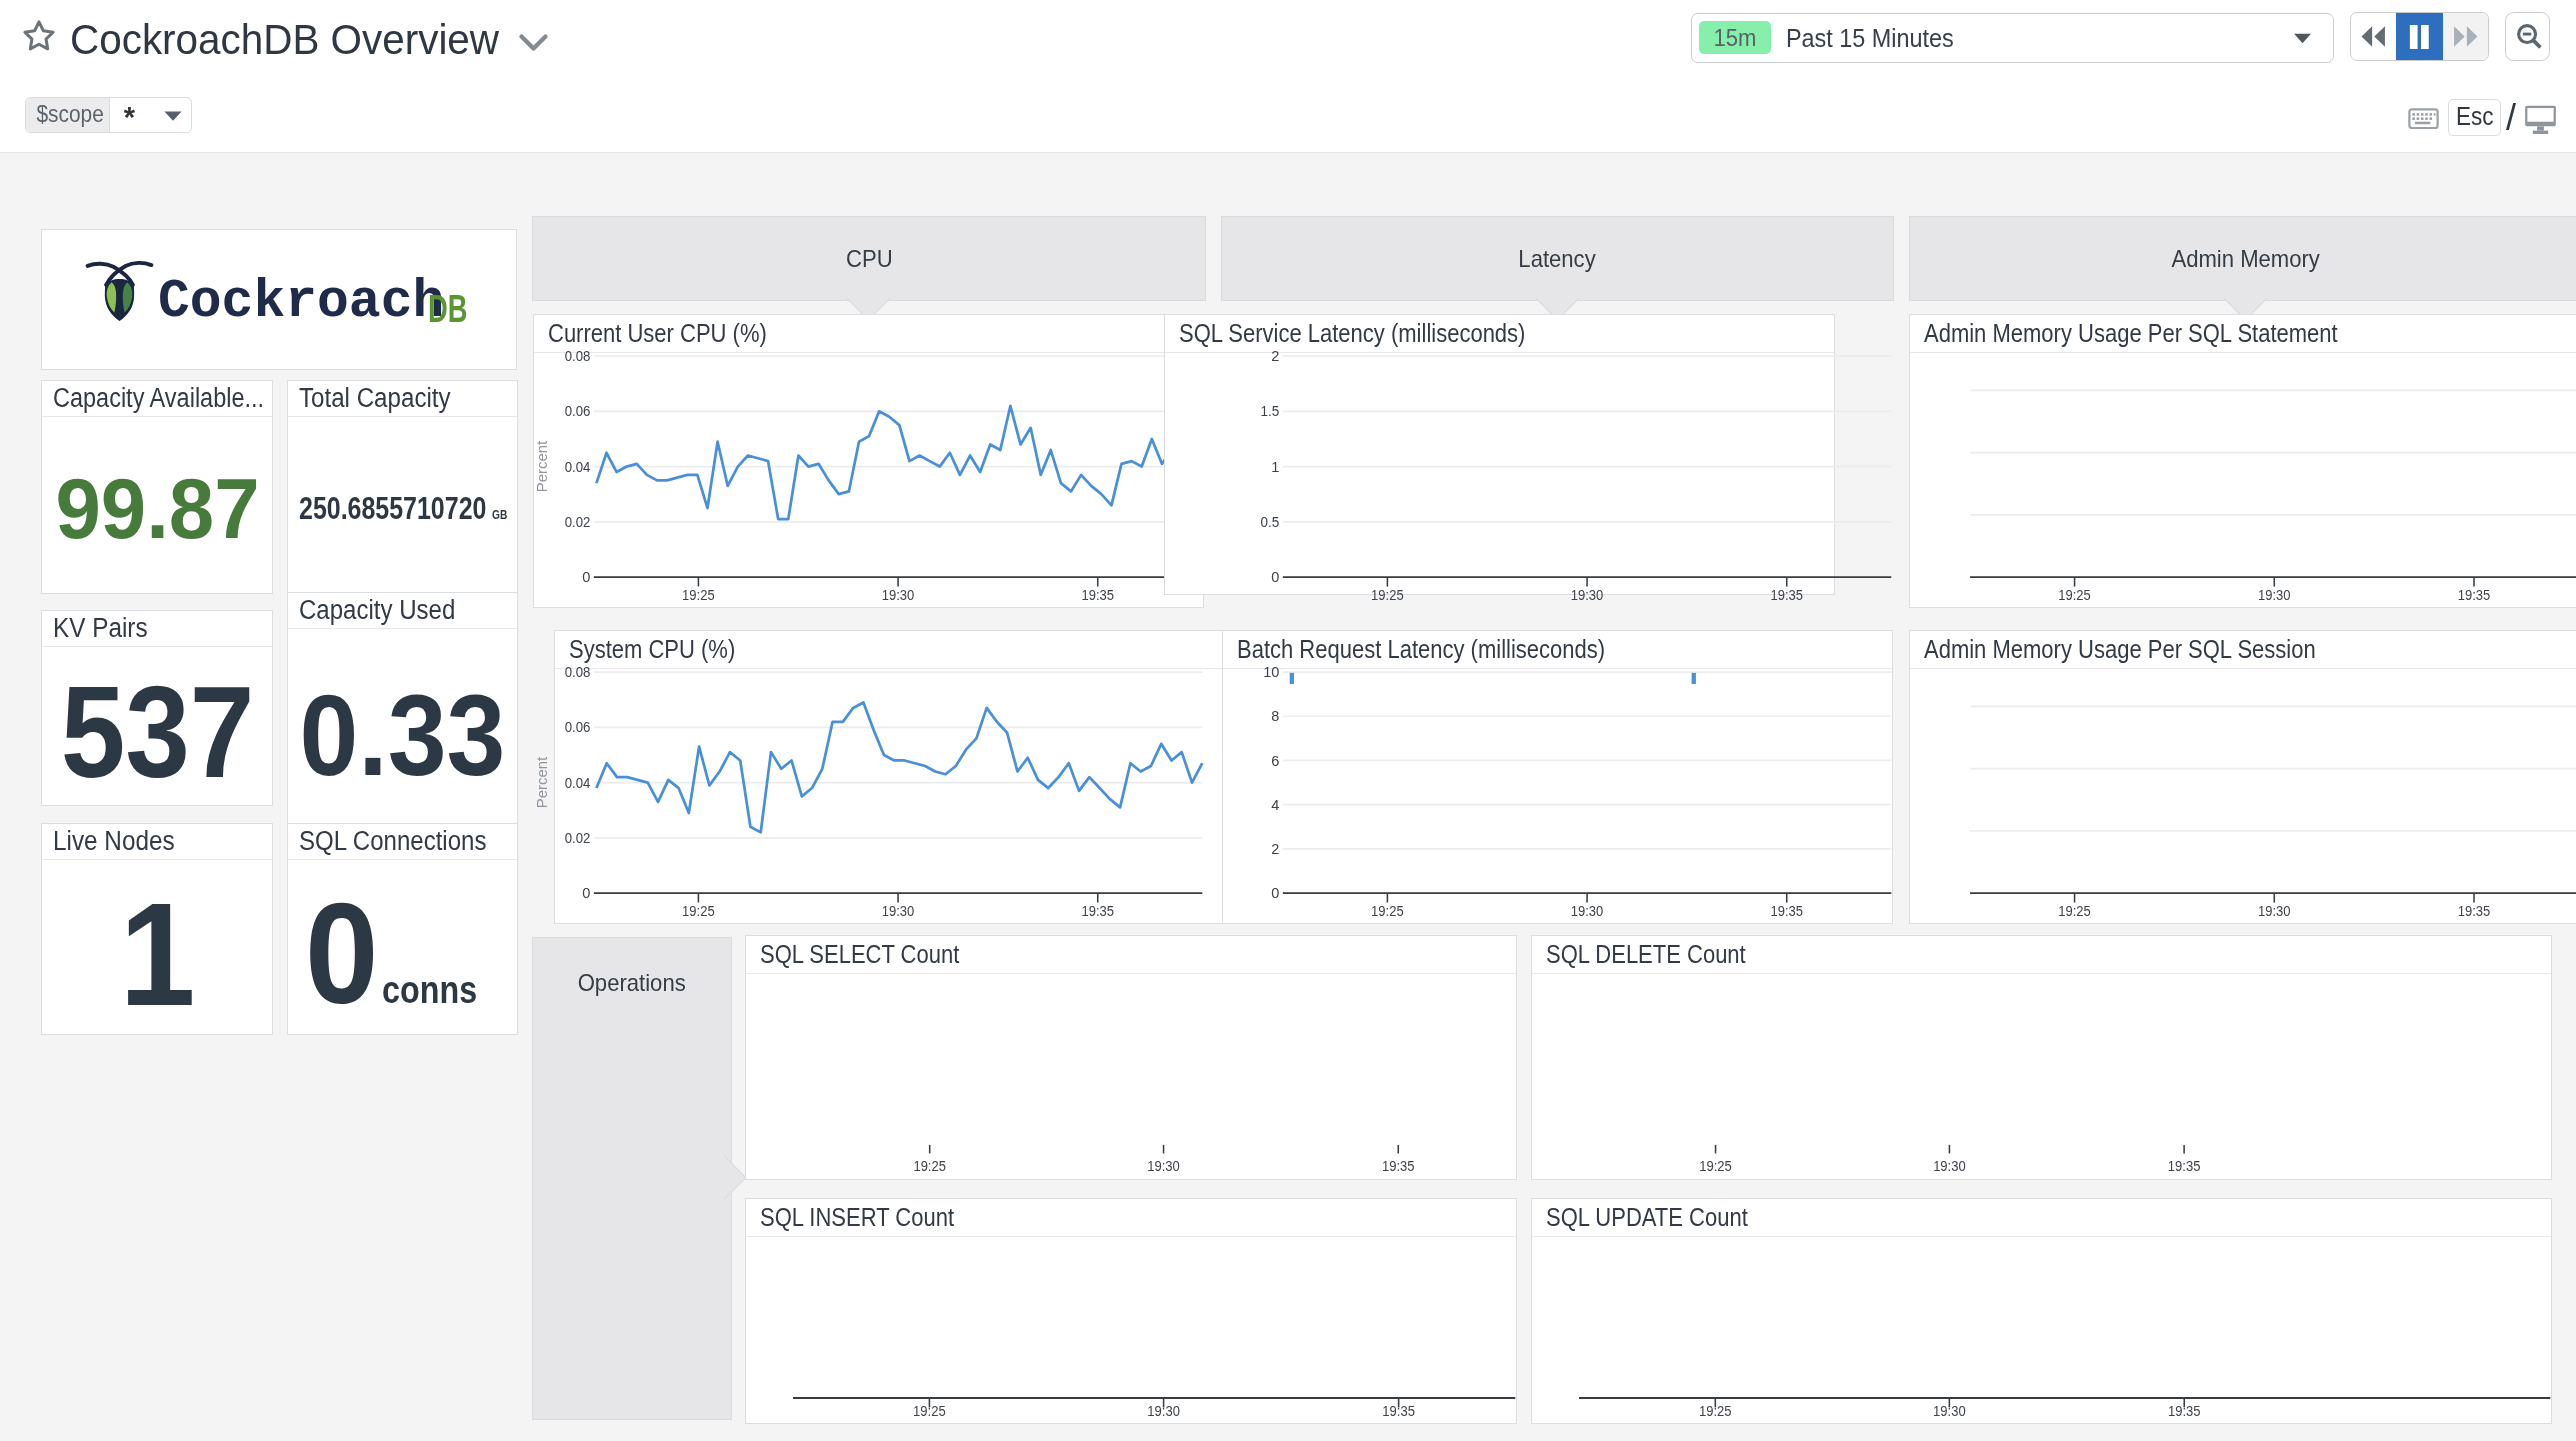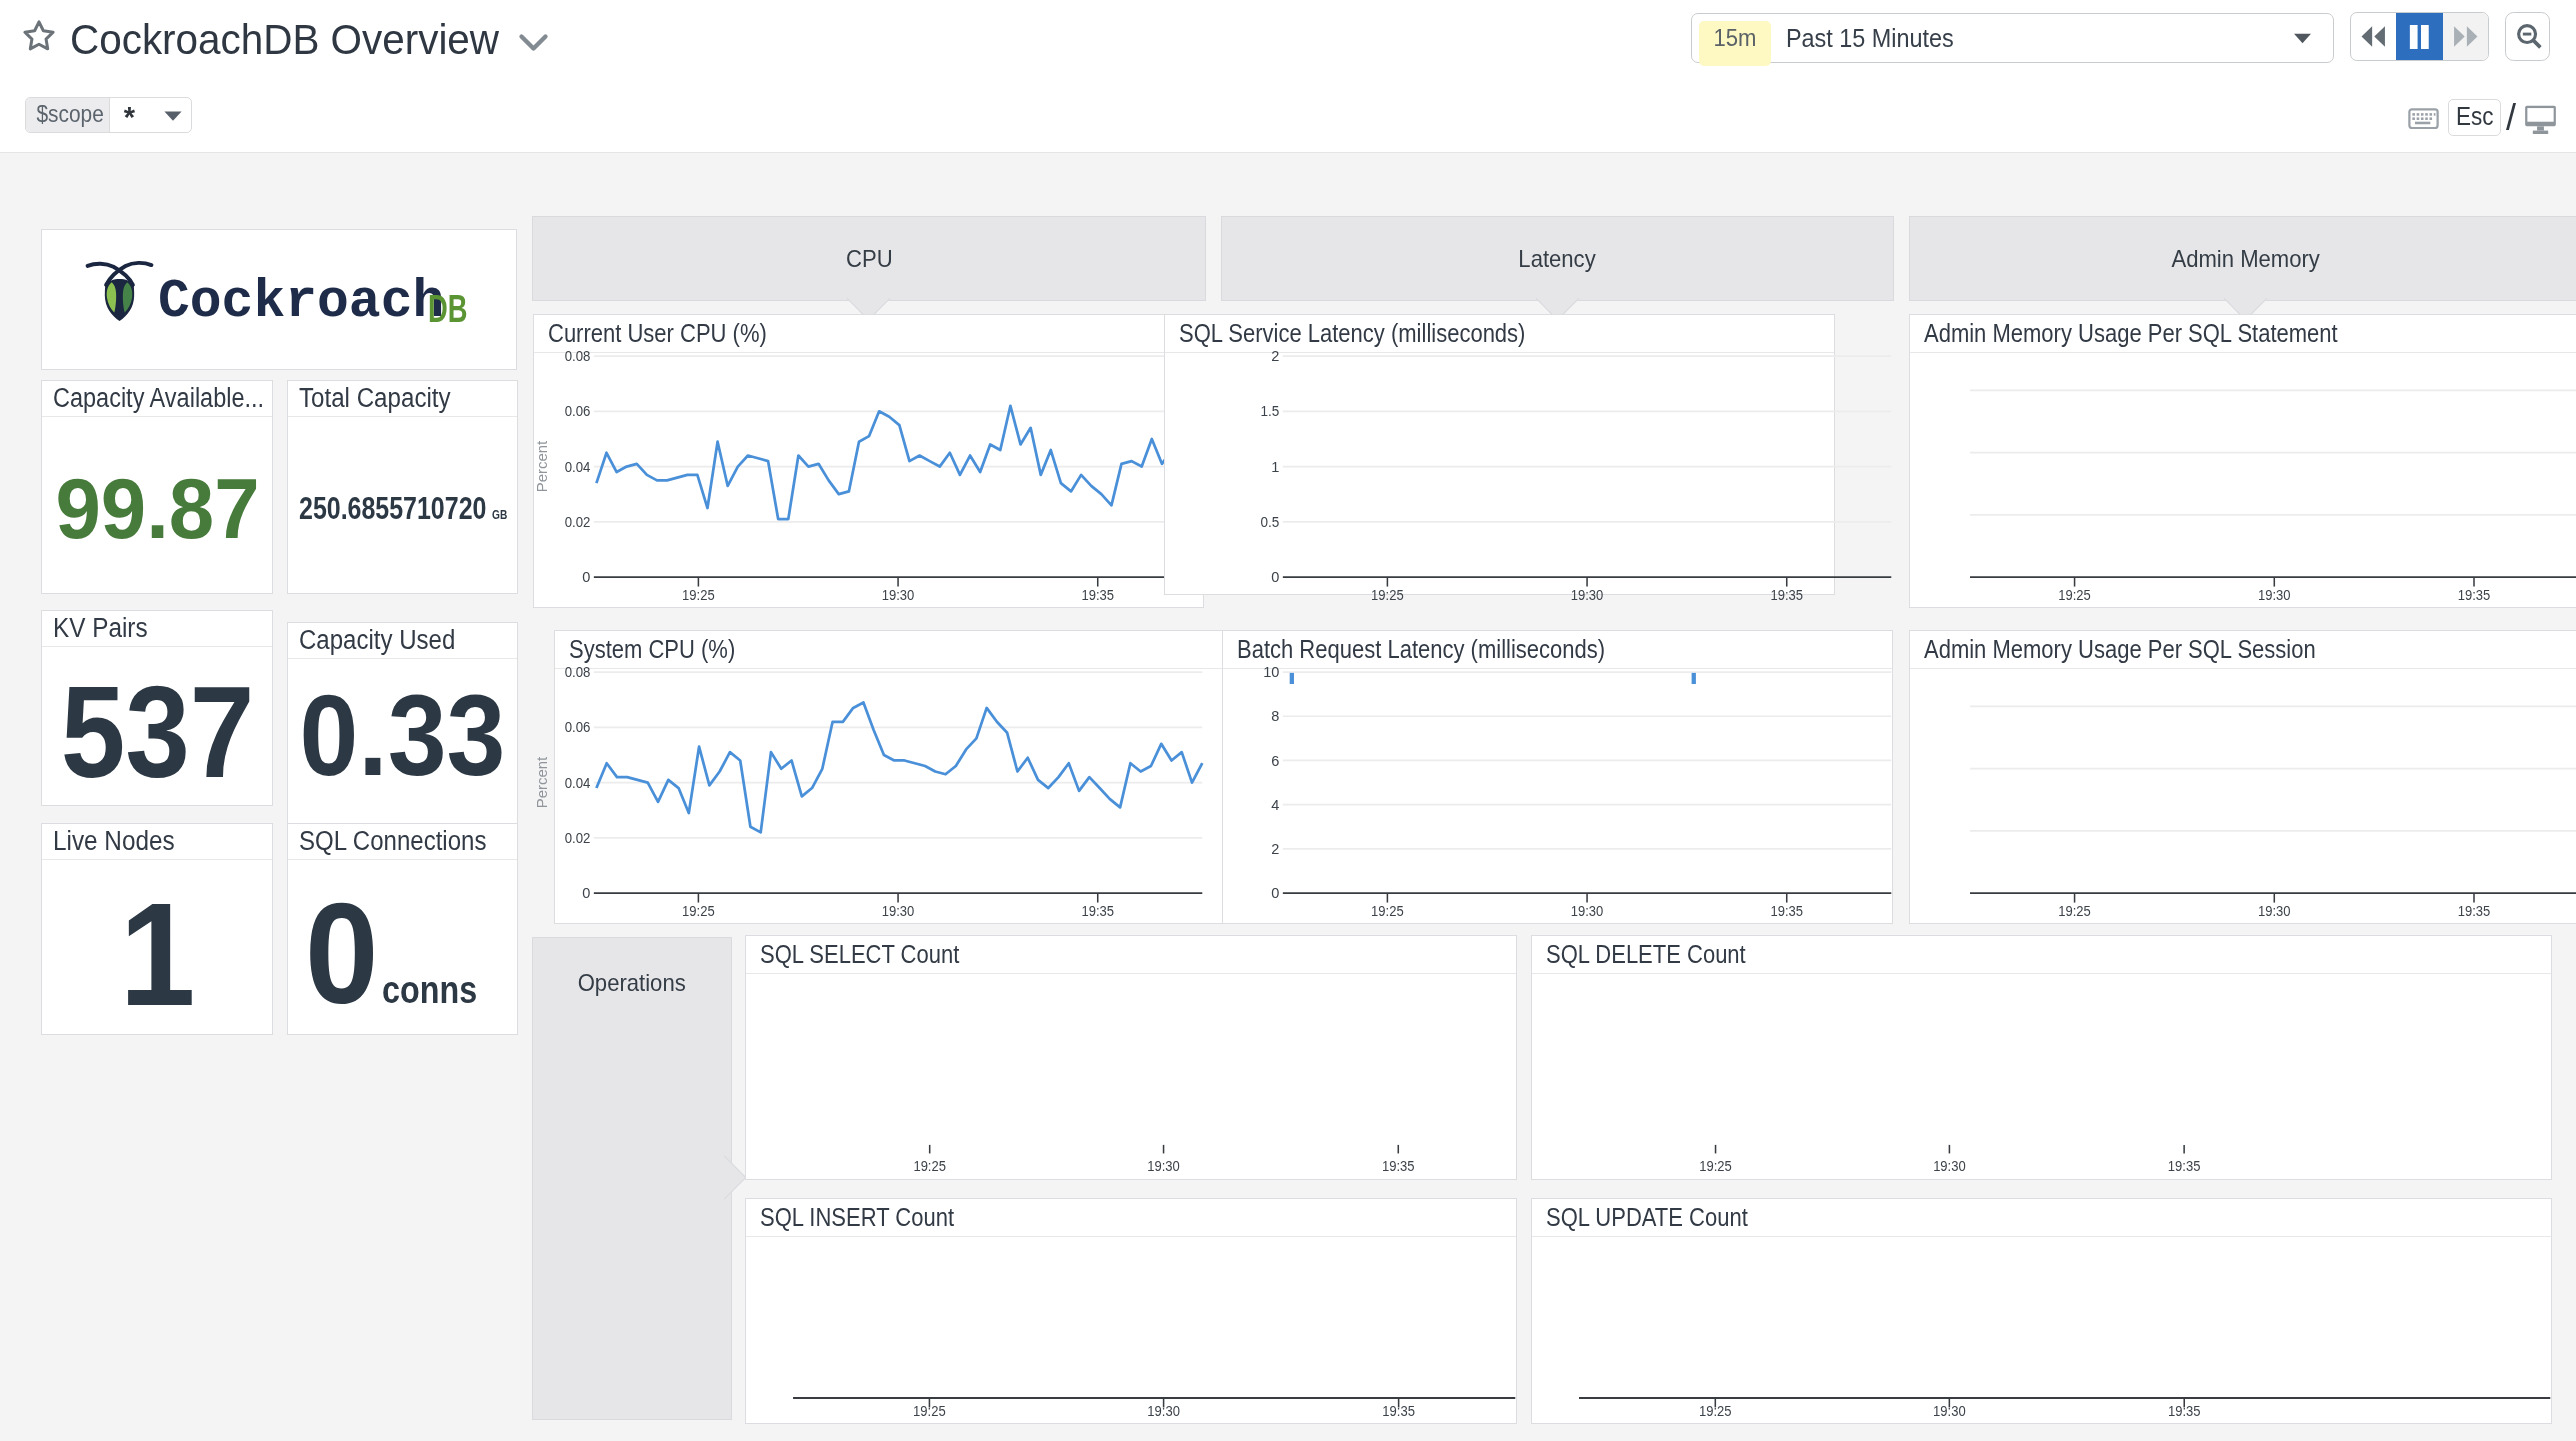--- a/index.html
+++ b/index.html
@@ -19,21 +19,21 @@
 </style></head><body>
 <div class="abs" style="left:0;top:0;width:100%;height:153px;background:#fff;border-bottom:1.7px solid #e4e5e7">
 <svg class="abs" style="left:21.4px;top:18px" width="36" height="36" viewBox="0 0 24 24">
 <path d="M12 2.6l2.9 5.9 6.5.95-4.7 4.6 1.1 6.5-5.8-3.05-5.8 3.05 1.1-6.5-4.7-4.6 6.5-.95z" fill="none" stroke="#6b7278" stroke-width="2" stroke-linejoin="round"></path>
     </svg>
 <div class="abs" style="left:70px;top:14.6px;font-size:43px;color:#2e3742;transform:scaleX(0.94);transform-origin:left center">CockroachDB Overview</div>
 <svg class="abs" style="left:518px;top:33px" width="31" height="20.6" viewBox="0 0 36 24">
 <polyline points="4,4 18,18 32,4" fill="none" stroke="#828a92" stroke-width="5" stroke-linecap="round" stroke-linejoin="round"></polyline>
     </svg>
 <div class="abs" style="left:1691px;top:13px;width:643px;height:50px;border:1.7px solid #c9ccce;border-radius:6.9px;background:#fff">
-<div class="abs" style="left:6.9px;top:6.9px;width:72px;height:45px;background:#fef9c3;border-radius:5.1px;font-size:24px;color:#5a6167;line-height:33px"><span style="display:inline-block;width:100%;text-align:center;transform:scaleX(0.92)">15m</span></div>
+<div class="abs" style="left:6.9px;top:6.9px;width:72px;height:33px;background:#86efac;border-radius:5.1px;font-size:24px;color:#5a6167;line-height:33px"><span style="display:inline-block;width:100%;text-align:center;transform:scaleX(0.92)">15m</span></div>
 <div class="abs" style="left:94px;top:0;height:46px;line-height:48px;font-size:26px;color:#37404a;transform:scaleX(0.9);transform-origin:left center">Past 15 Minutes</div>
 <svg class="abs" style="right:20.6px;top:19px" width="19" height="11" viewBox="0 0 22 13">
         <path d="M1 1h20L11 12z" fill="#4f565e"></path>
       </svg>
 </div>
 <div class="abs" style="left:2350px;top:12px;width:139px;height:49px;border:1.7px solid #c9ccce;border-radius:6.9px;background:#fff;overflow:hidden;display:flex">
 <div style="width:45px;height:100%;display:flex;align-items:center;justify-content:center">
 <svg width="26" height="23" viewBox="0 0 30 27">
           <path d="M14 1.5v24L1.5 13.5zM29 1.5v24L16.5 13.5z" fill="#636b73"></path>
         </svg>
@@ -107,21 +107,21 @@
 <div class="abs" style="left:428px;top:135px;font-weight:bold;font-size:38px;color:#5a9433;transform:scaleX(0.72);transform-origin:left center">DB</div>
 <div class="card" style="left:41px;top:227px;width:232px;height:214px">
       <div class="ct" style="height:36px;line-height:35px;font-size:27px;padding-left:11px"><span style="transform:scaleX(0.87)">Capacity Available...</span></div>
     </div>
 <div class="card" style="left:287px;top:227px;width:231px;height:214px">
       <div class="ct" style="height:36px;line-height:35px;font-size:27px;padding-left:11px"><span style="transform:scaleX(0.894)">Total Capacity</span></div>
     </div>
 <div class="card" style="left:41px;top:457px;width:232px;height:196px">
       <div class="ct" style="height:36px;line-height:35px;font-size:27px;padding-left:11px"><span style="transform:scaleX(0.9)">KV Pairs</span></div>
     </div>
-<div class="card" style="left:287px;top:469px;width:231px;height:240px">
+<div class="card" style="left:287px;top:439px;width:231px;height:240px">
       <div class="ct" style="height:36px;line-height:35px;font-size:27px;padding-left:11px"><span style="transform:scaleX(0.89)">Capacity Used</span></div>
     </div>
 <div class="card" style="left:41px;top:670px;width:232px;height:212px">
       <div class="ct" style="height:36px;line-height:35px;font-size:27px;padding-left:11px"><span style="transform:scaleX(0.9)">Live Nodes</span></div>
     </div>
 <div class="card" style="left:287px;top:670px;width:231px;height:212px">
       <div class="ct" style="height:36px;line-height:35px;font-size:27px;padding-left:11px"><span style="transform:scaleX(0.89)">SQL Connections</span></div>
     </div>
 <div class="num" style="left:-100px;top:288px;width:515px;text-align:center;font-size:85px;line-height:135px;color:#477b3b;transform:scaleX(0.96)">99.87</div>
 <div class="num" style="left:-100px;top:476px;width:515px;text-align:center;font-size:129px;line-height:206px;color:#2c3844;transform:scaleX(0.9)">537</div>

